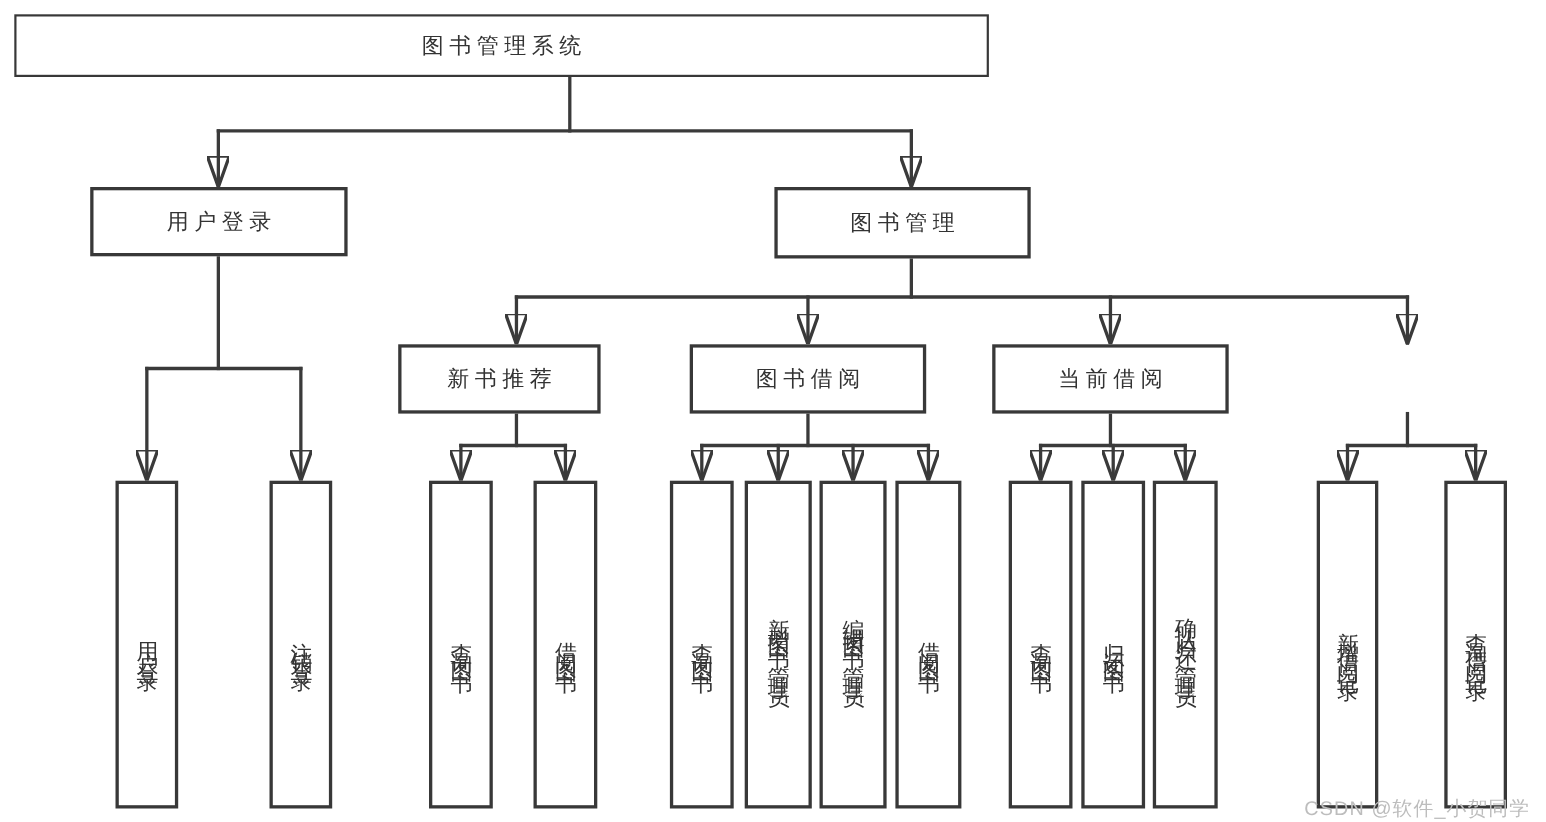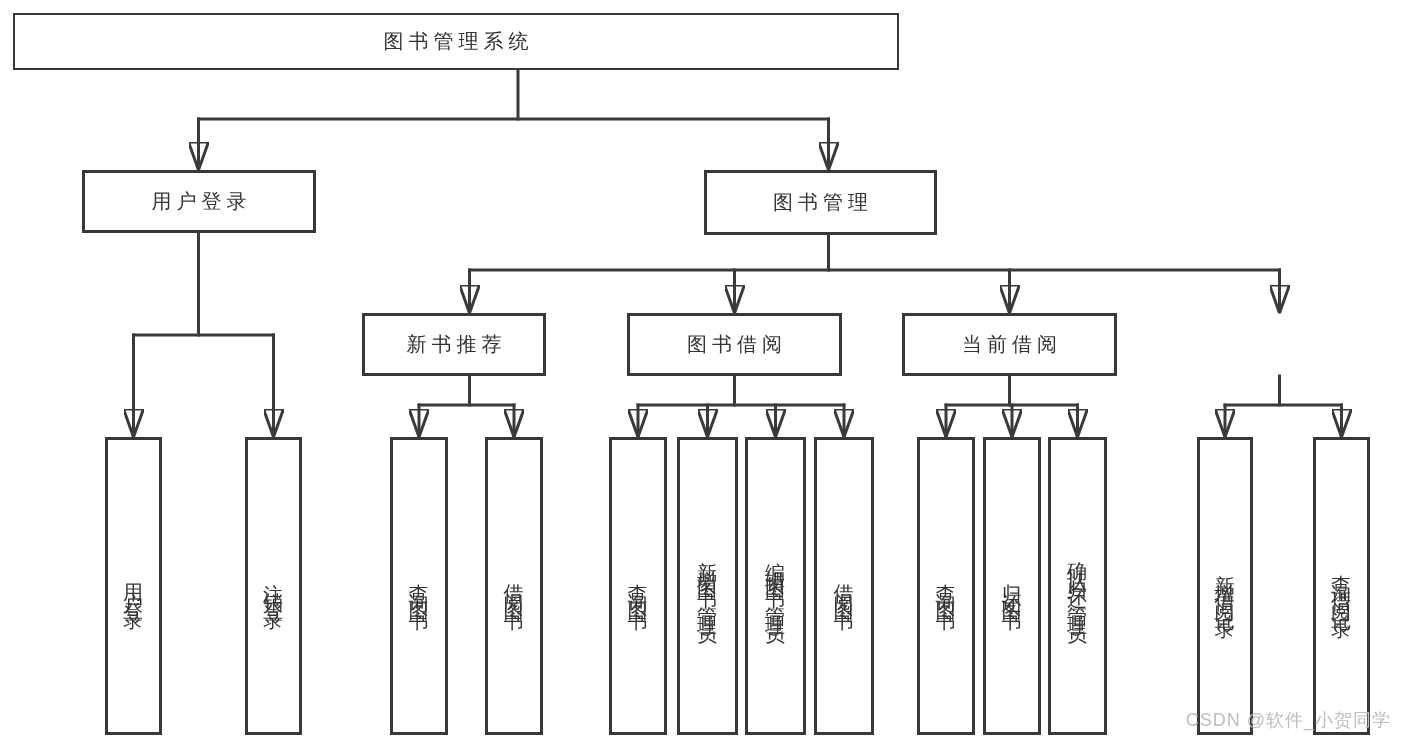--- a/index.html
+++ b/index.html
@@ -58,21 +58,21 @@
   }
   .vbox span {
     writing-mode: vertical-rl;
     text-orientation: mixed;
     letter-spacing: 9px;
     line-height: 1;
   }
   .watermark {
     position: absolute;
     right: 14px;
-    bottom: 15px;
+    bottom: 0;
     color: #bdbdbd;
     font-size: 18px;
     letter-spacing: 1px;
   }
 </style>
 </head>
 <body>
 
 <div class="canvas">
 

